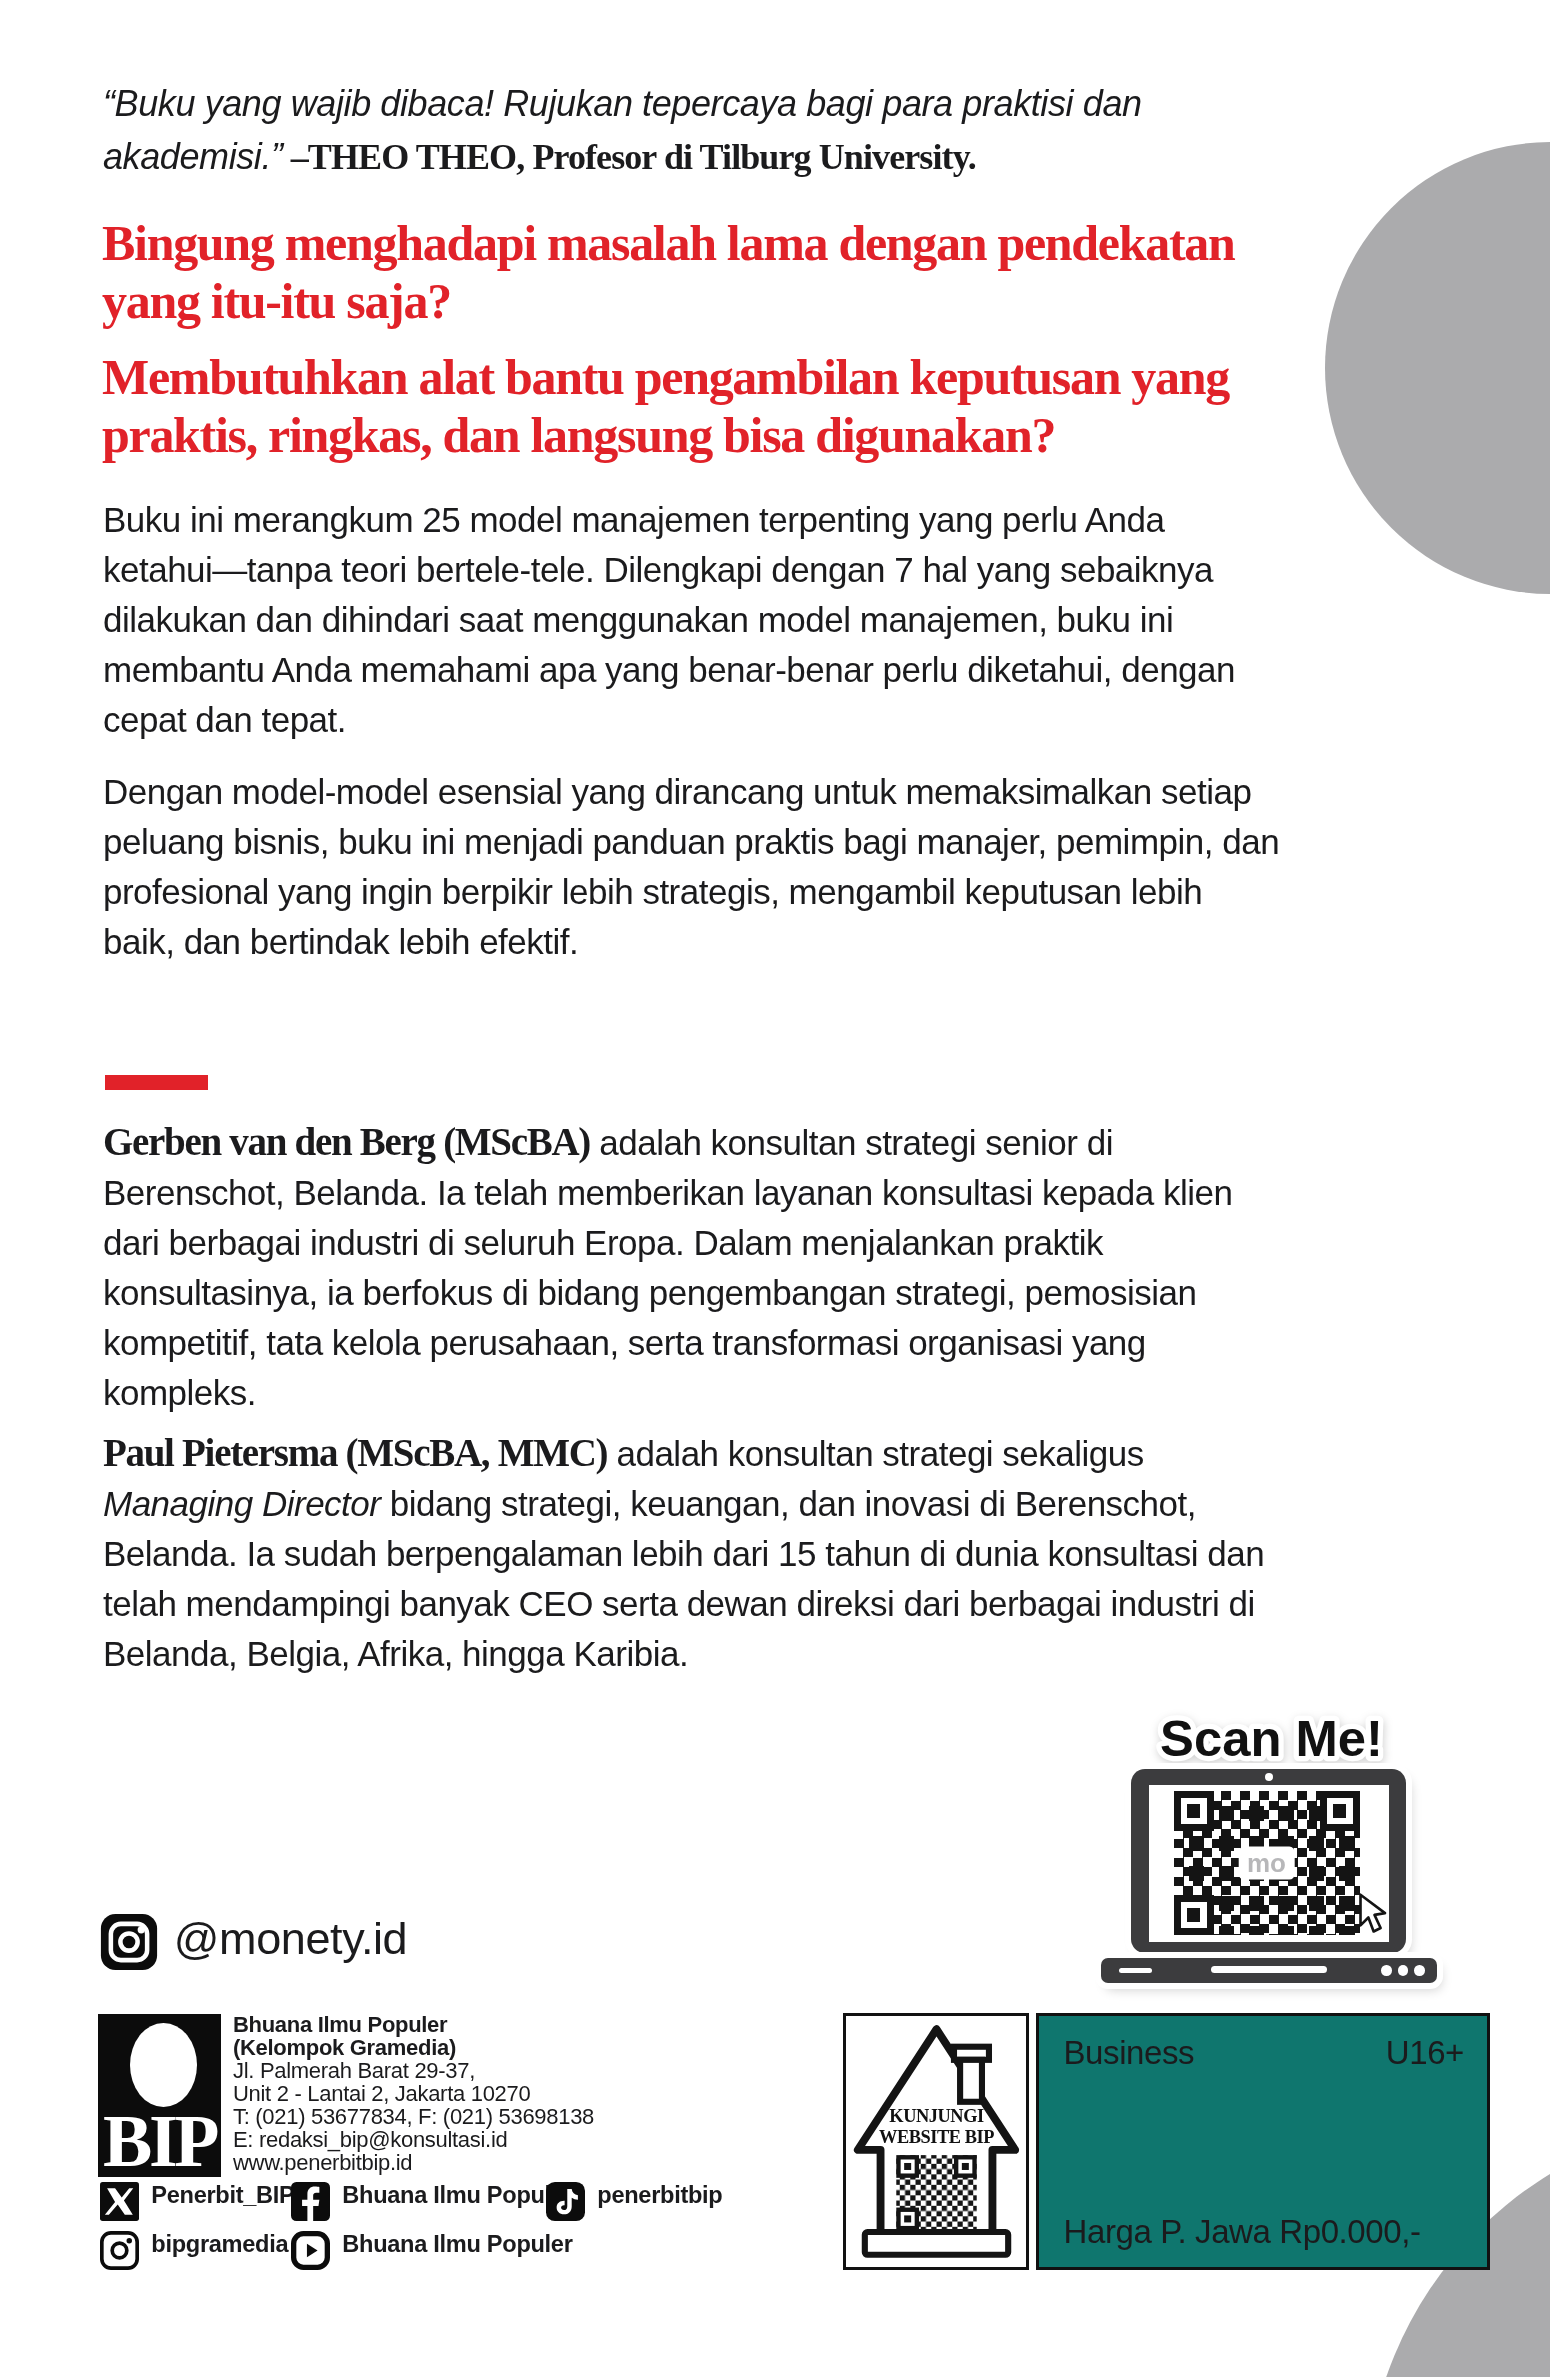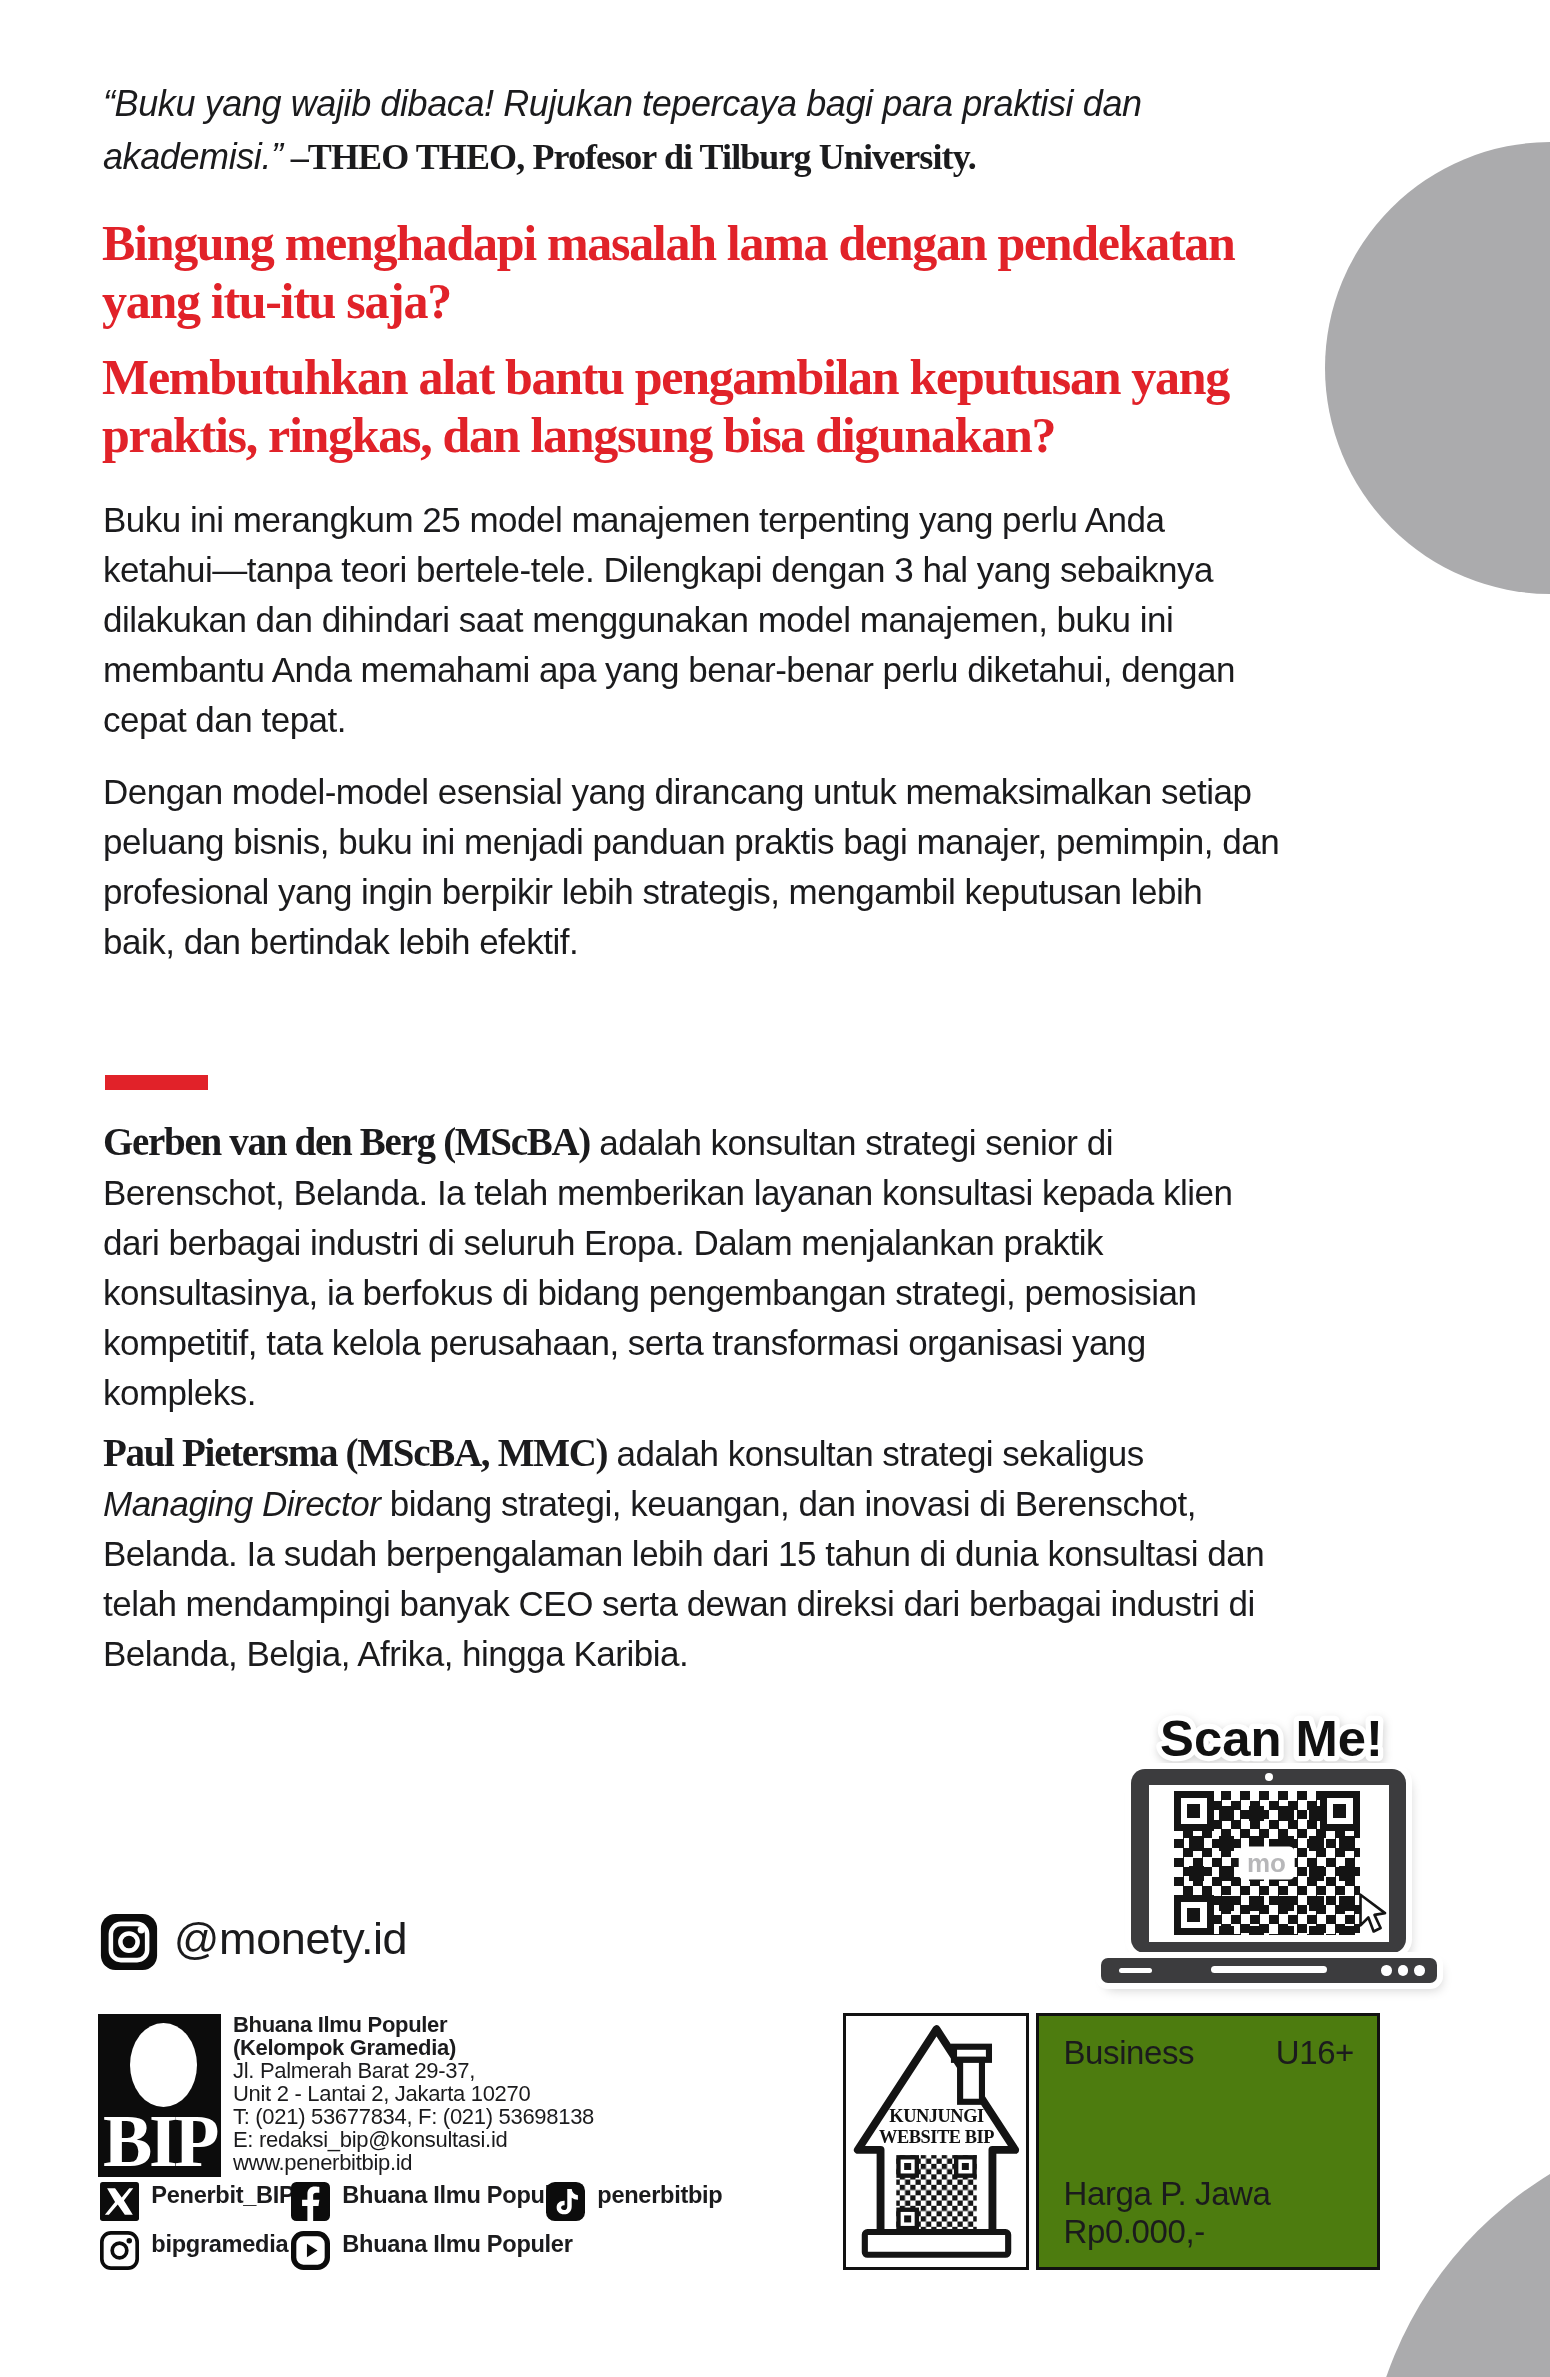--- a/index.html
+++ b/index.html
@@ -77,40 +77,40 @@
   .pub-bold{font-weight:bold;}
 
   .soc-item{display:flex;align-items:flex-start;gap:12.3px;height:42px;}
   .soc-item span{font-weight:bold;font-size:23.6px;letter-spacing:-0.3px;}
   .s-x{left:100px;top:2182px;} .s-fb{left:291px;top:2182px;} .s-tt{left:546px;top:2182px;}
   .s-ig{left:100px;top:2231px;} .s-yt{left:291px;top:2231px;}
 
   
   .house-box{left:843px;top:2013px;width:186px;height:257px;border:3.5px solid #111;box-sizing:border-box;background:#fff;
              display:flex;align-items:center;justify-content:center;}
-  .price-box{left:1036px;top:2013px;width:344px;height:257px;border:3.5px solid #111;box-sizing:border-box;background:#4d7c0f;}
+  .price-box{left:1036px;top:2013px;width:454px;height:257px;border:3.5px solid #111;box-sizing:border-box;background:#0f766e;}
   .pb-cat{position:absolute;left:24.5px;top:17.5px;font-size:33px;letter-spacing:-0.4px;}
   .pb-age{position:absolute;right:23px;top:17.5px;font-size:33px;letter-spacing:-0.4px;}
   .pb-price{position:absolute;left:24.5px;bottom:15.8px;font-size:33px;letter-spacing:-0.4px;}
   .house-svg text{font-family:"Liberation Serif",serif;font-weight:bold;font-size:21px;letter-spacing:-0.5px;fill:#111;}
 </style>
 </head>
 <body>
 
 <div class="page">
 
   <div class="circle circle-top"></div>
   <div class="circle circle-bottom"></div>
 
   <p class="abs quote"><span class="q-italic">“Buku yang wajib dibaca! Rujukan tepercaya bagi para praktisi dan akademisi.”</span><span class="q-attr"> –THEO THEO, Profesor di Tilburg University.</span></p>
 
   <h1 class="abs headline h1a">Bingung menghadapi masalah lama dengan pendekatan yang itu-itu saja?</h1>
   <h1 class="abs headline h1b">Membutuhkan alat bantu pengambilan keputusan yang praktis, ringkas, dan langsung bisa digunakan?</h1>
 
-  <p class="abs body p1">Buku ini merangkum 25 model manajemen terpenting yang perlu Anda ketahui—tanpa teori bertele-tele. Dilengkapi dengan 3 hal yang sebaiknya dilakukan dan dihindari saat menggunakan model manajemen, buku ini membantu Anda memahami apa yang benar-benar perlu diketahui, dengan cepat dan tepat.</p>
+  <p class="abs body p1">Buku ini merangkum 25 model manajemen terpenting yang perlu Anda ketahui—tanpa teori bertele-tele. Dilengkapi dengan 7 hal yang sebaiknya dilakukan dan dihindari saat menggunakan model manajemen, buku ini membantu Anda memahami apa yang benar-benar perlu diketahui, dengan cepat dan tepat.</p>
   <p class="abs body p2">Dengan model-model esensial yang dirancang untuk memaksimalkan setiap peluang bisnis, buku ini menjadi panduan praktis bagi manajer, pemimpin, dan profesional yang ingin berpikir lebih strategis, mengambil keputusan lebih baik, dan bertindak lebih efektif.</p>
 
   <div class="abs divider"></div>
 
   <p class="abs body bio1"><span class="aname">Gerben van den Berg (MScBA)</span><span> adalah konsultan strategi senior di Berenschot, Belanda. Ia telah memberikan layanan konsultasi kepada klien dari berbagai industri di seluruh Eropa. Dalam menjalankan praktik konsultasinya, ia berfokus di bidang pengembangan strategi, pemosisian kompetitif, tata kelola perusahaan, serta transformasi organisasi yang kompleks.</span></p>
 
   <p class="abs body bio2"><span class="aname">Paul Pietersma (MScBA, MMC)</span><span> adalah konsultan strategi sekaligus </span><span class="it">Managing Director</span><span> bidang strategi, keuangan, dan inovasi di Berenschot, Belanda. Ia sudah berpengalaman lebih dari 15 tahun di dunia konsultasi dan telah mendampingi banyak CEO serta dewan direksi dari berbagai industri di Belanda, Belgia, Afrika, hingga Karibia.</span></p>
 
   <svg class="abs scanme" width="289" height="74" viewBox="0 0 330 84">
     <text x="165" y="62" text-anchor="middle">Scan Me!</text>

